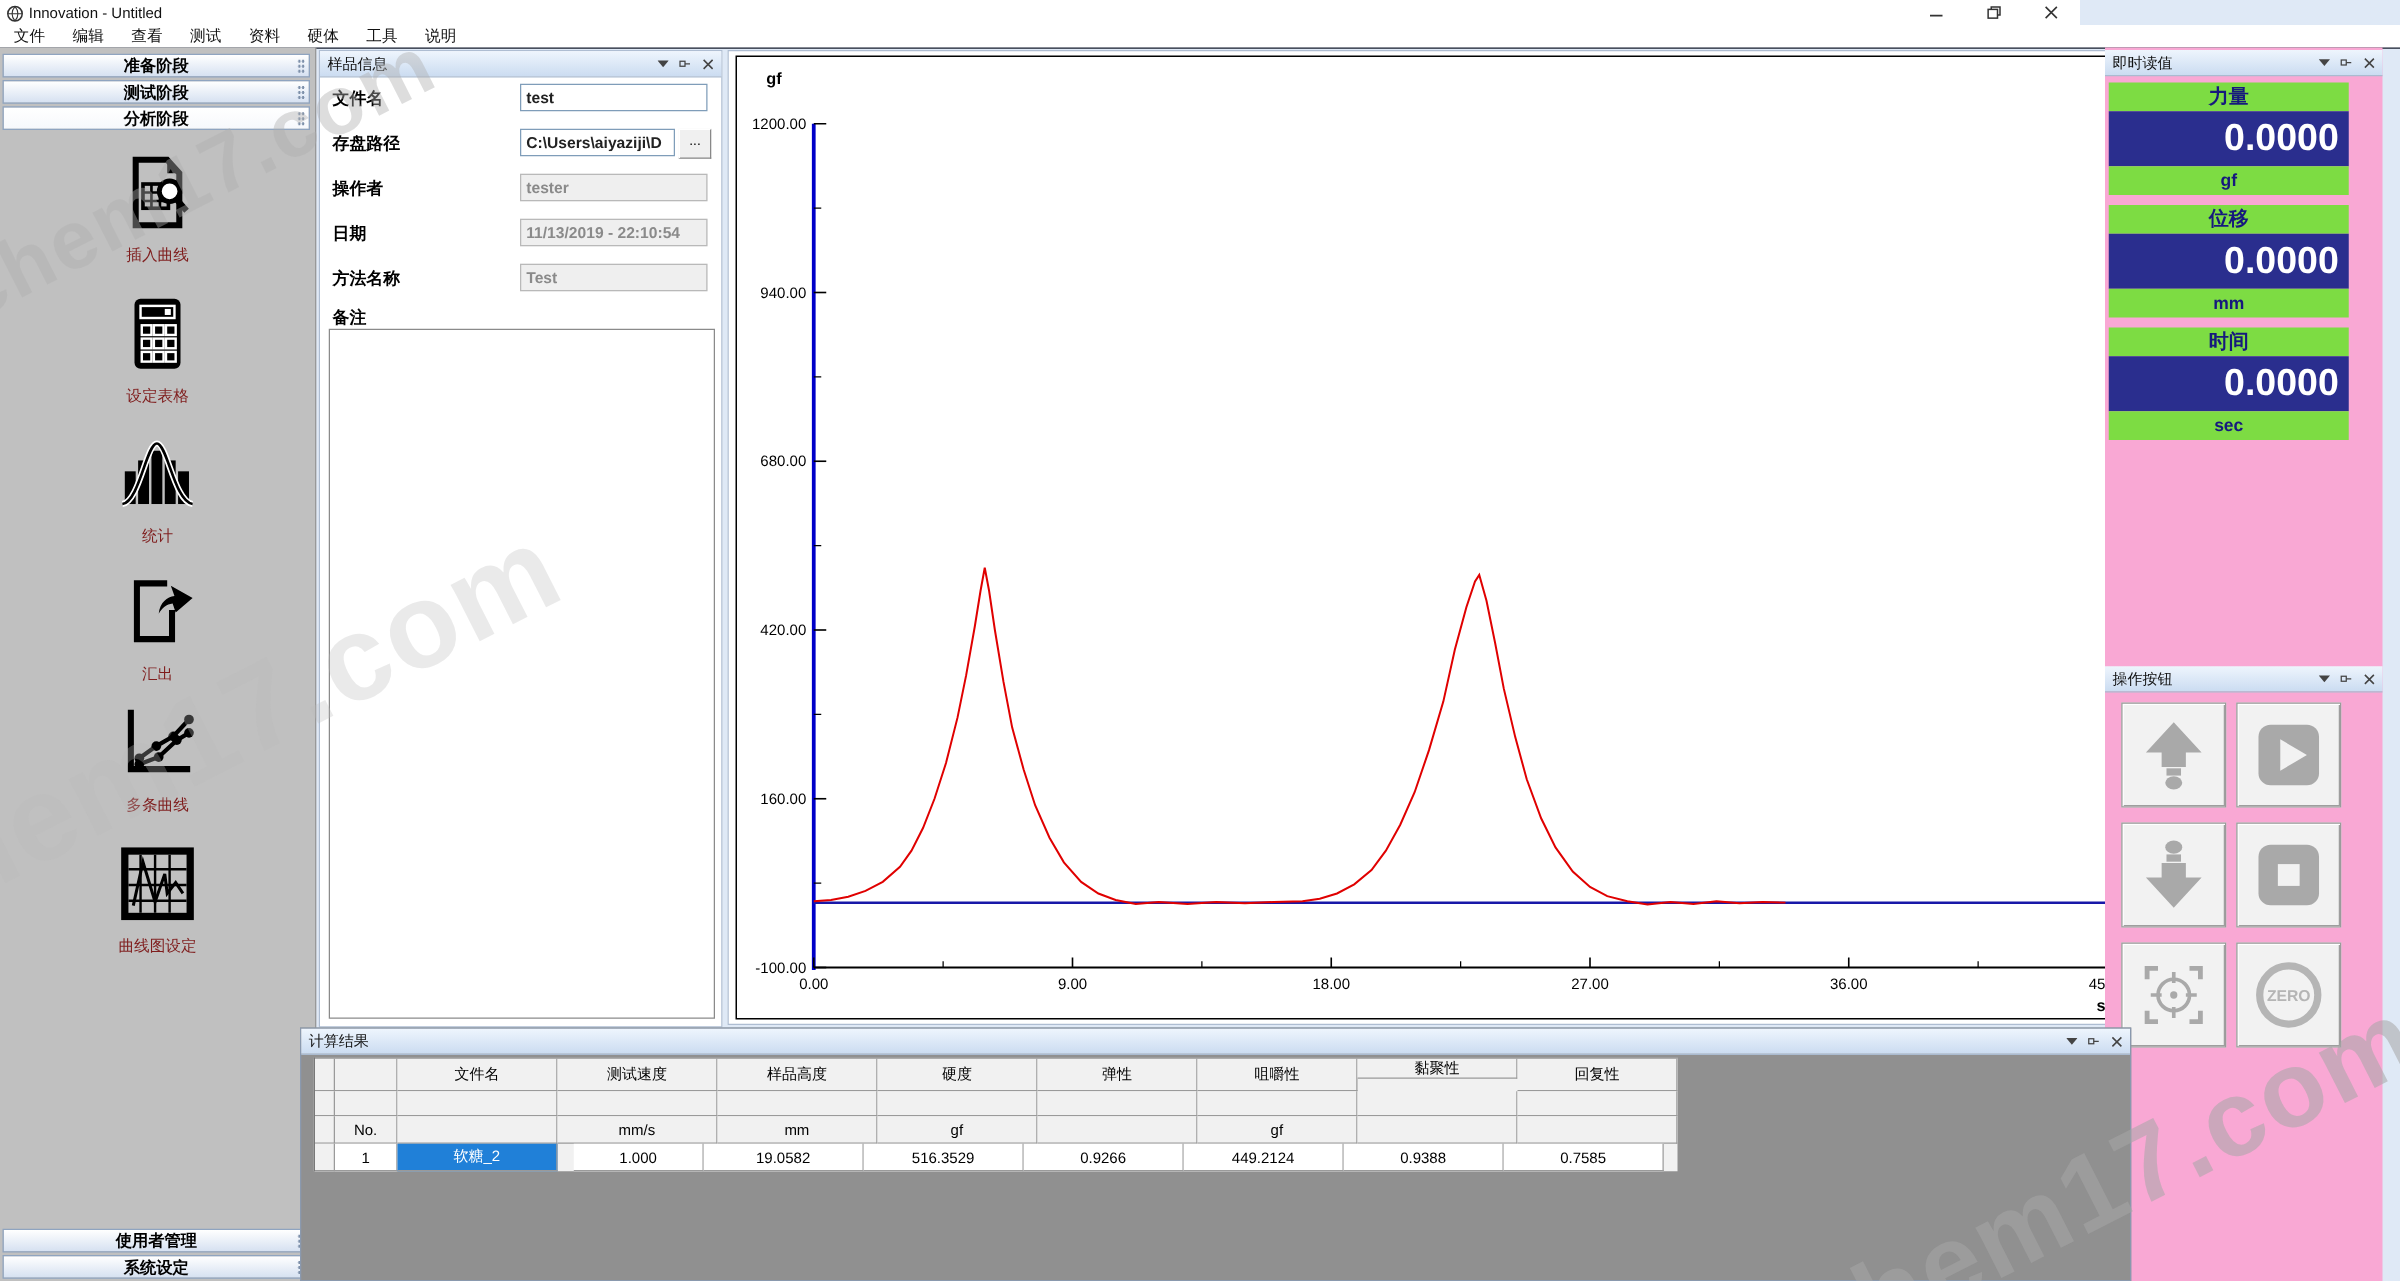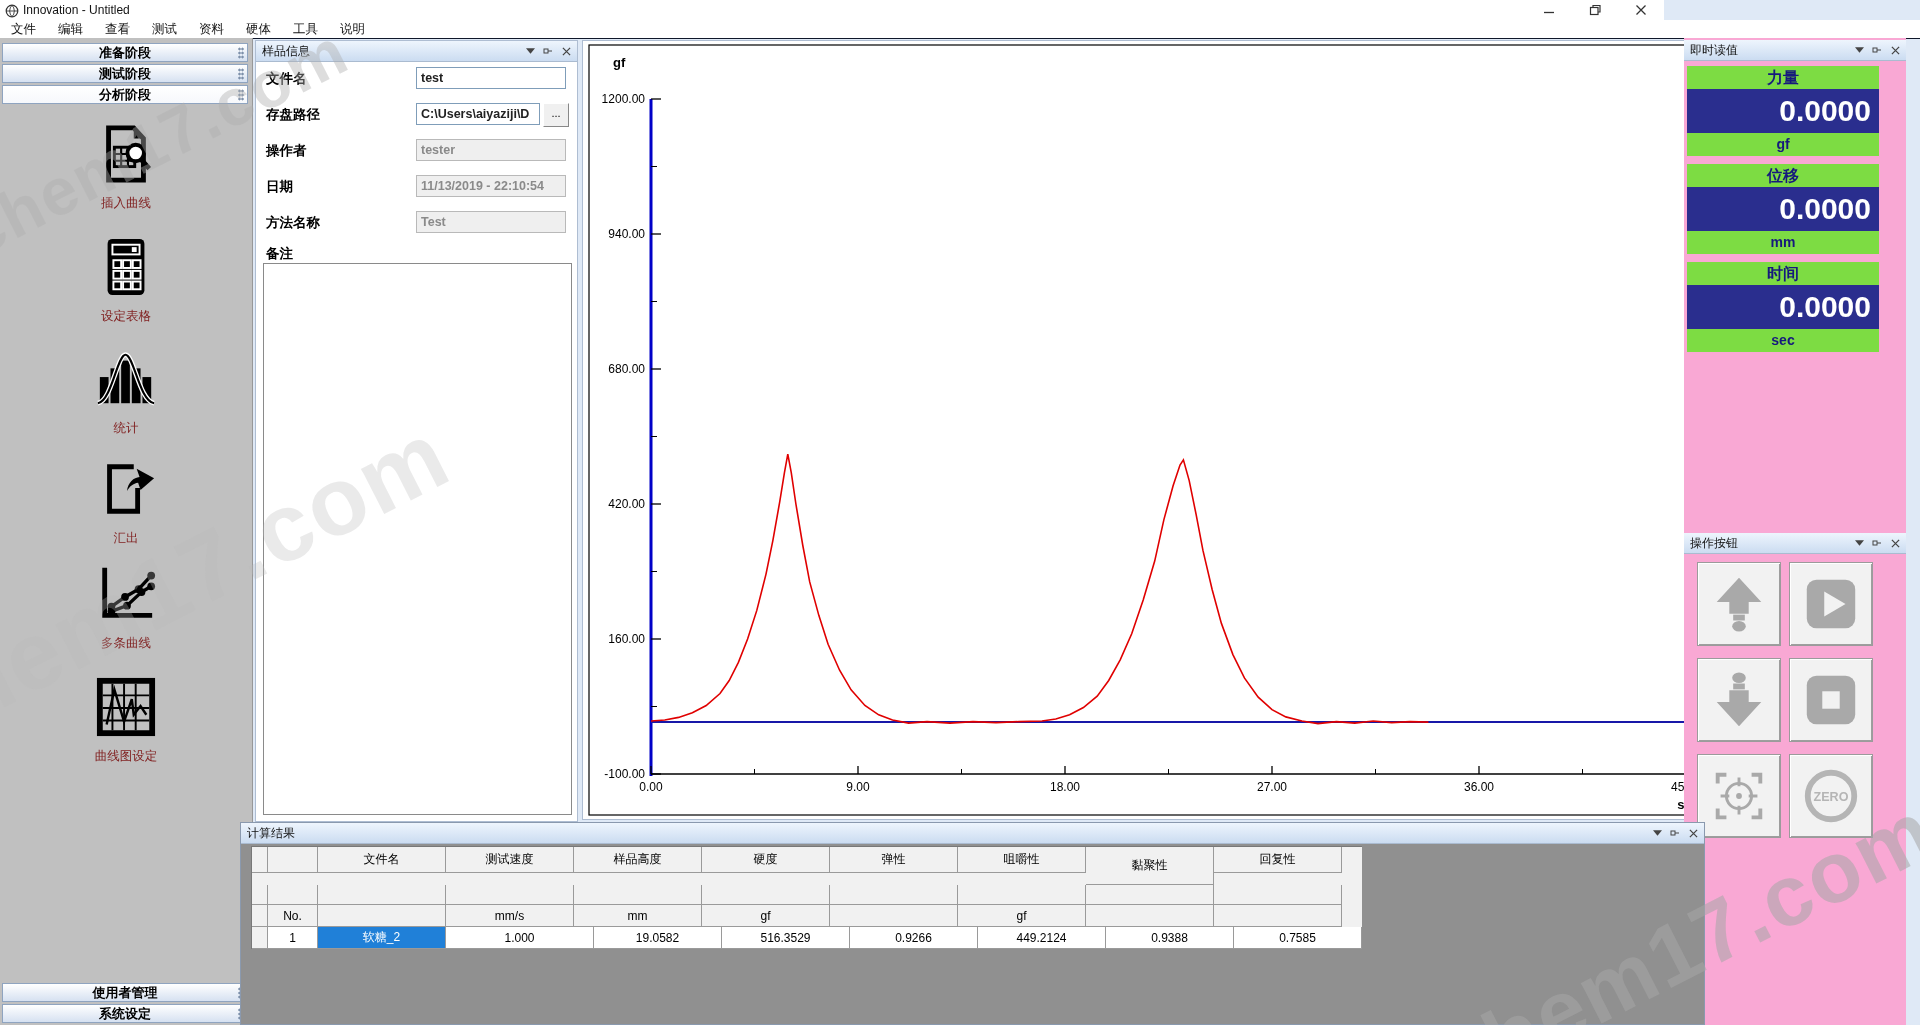--- a/index.html
+++ b/index.html
@@ -409,21 +409,21 @@
     <div id="results-table">
         <div class="rrow">
           <div class="rcell" style="width: 16px; height: 26px;"></div>
           <div class="rcell" style="width: 50px; height: 26px;"></div>
           <div class="rcell" style="width: 128px; height: 26px;">文件名</div>
           <div class="rcell" style="width: 128px; height: 26px;">测试速度</div>
           <div class="rcell" style="width: 128px; height: 26px;">样品高度</div>
           <div class="rcell" style="width: 128px; height: 26px;">硬度</div>
           <div class="rcell" style="width: 128px; height: 26px;">弹性</div>
           <div class="rcell" style="width: 128px; height: 26px;">咀嚼性</div>
-          <div class="rcell" style="width: 128px; height: 38px;">黏聚性</div>
+          <div class="rcell" style="width: 128px; height: 16px;">黏聚性</div>
           <div class="rcell" style="width: 128px; height: 26px;">回复性</div>
         </div>
         <div class="rrow">
           <div class="rcell" style="width: 16px; height: 20px;"></div>
           <div class="rcell" style="width: 50px; height: 20px;"></div>
           <div class="rcell" style="width: 128px; height: 20px;"></div>
           <div class="rcell" style="width: 128px; height: 20px;"></div>
           <div class="rcell" style="width: 128px; height: 20px;"></div>
           <div class="rcell" style="width: 128px; height: 20px;"></div>
           <div class="rcell" style="width: 128px; height: 20px;"></div>
@@ -440,21 +440,21 @@
           <div class="rcell" style="width: 128px; height: 22px;">gf</div>
           <div class="rcell" style="width: 128px; height: 22px;"></div>
           <div class="rcell" style="width: 128px; height: 22px;">gf</div>
           <div class="rcell" style="width: 128px; height: 22px;"></div>
           <div class="rcell" style="width: 128px; height: 22px;"></div>
         </div>
         <div class="rrow">
           <div class="rcell" style="width: 16px; height: 22px;"></div>
           <div class="rcell data" style="width: 50px; height: 22px;">1</div>
           <div class="rcell data sel" style="width: 128px; height: 22px;">软糖_2</div>
-          <div class="rcell data" style="width: 148px; height: 22px;">1.000</div>
+          <div class="rcell data" style="width: 104px; height: 22px; margin-left: 13px;">1.000</div>
           <div class="rcell data" style="width: 128px; height: 22px;">19.0582</div>
           <div class="rcell data" style="width: 128px; height: 22px;">516.3529</div>
           <div class="rcell data" style="width: 128px; height: 22px;">0.9266</div>
           <div class="rcell data" style="width: 128px; height: 22px;">449.2124</div>
           <div class="rcell data" style="width: 128px; height: 22px;">0.9388</div>
           <div class="rcell data" style="width: 128px; height: 22px;">0.7585</div>
         </div>
       </div>
   </div>
 

